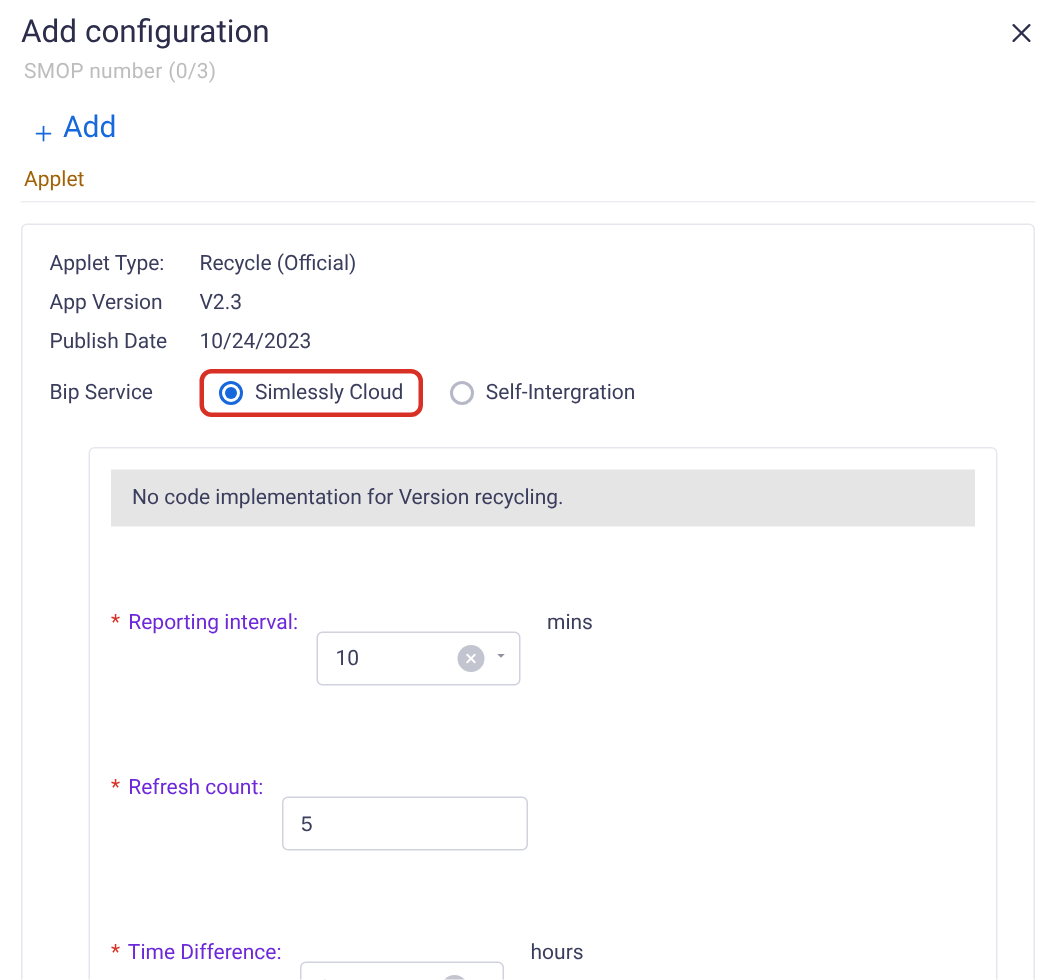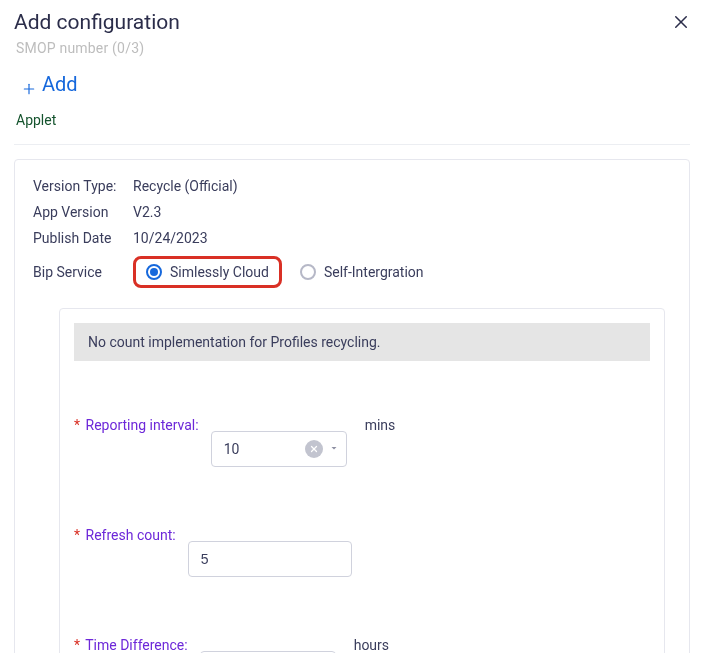--- a/index.html
+++ b/index.html
@@ -22,21 +22,21 @@
     .cutoff-row {
       color: #bdbdbd; font-size: 14px; margin: 6px 0 10px 2px;
       letter-spacing: .2px;
     }
     .add-btn {
       display: inline-flex; align-items: center; gap: 6px;
       color: #1668dc; cursor: pointer; margin: 6px 8px 16px 8px;
       font-size: 20px;
     }
     .plus { width: 14px; height: 14px; }
-    .section-label { color: #14532d; margin: 0 0 16px 2px; }
+    .section-label { color: #a16207; margin: 0 0 6px 2px; }
     hr.sep { border: none; border-top: 1px solid #eceef2; margin-bottom: 14px; }
     .panel {
       border: 1px solid #e6e7ee; border-radius: 4px;
       padding: 18px 18px 28px 18px; margin: 0 0 18px 0;
     }
     .kv-row { display: flex; align-items: center; margin-bottom: 10px; gap: 10px; }
     .kv-row .fld { width: 90px; color: #3a3d5c; }
     .kv-row .val { color: #3a3d5c; }
     .radio-group { display: flex; align-items: center; gap: 8px; }
     .radio {
@@ -123,21 +123,21 @@
         </svg>
     </span>
     <span>Add</span>
   </div>
 
   <div class="section-label">Applet</div>
   <hr class="sep">
 
   <div class="panel">
     <div class="kv-row">
-      <span class="fld">Version Type:</span>
+      <span class="fld">Applet Type:</span>
       <span class="val">Recycle (Official)</span>
     </div>
     <div class="kv-row">
       <span class="fld">App Version</span>
       <span class="val">V2.3</span>
     </div>
     <div class="kv-row">
       <span class="fld">Publish Date</span>
       <span class="val">10/24/2023</span>
     </div>
@@ -151,21 +151,21 @@
           </span>
         </span>
         <span class="radio">
           <span class="dot"></span>
           <span>Self-Intergration</span>
         </span>
       </div>
     </div>
 
     <div class="inner-panel">
-      <div class="banner">No count implementation for Profiles recycling.</div>
+      <div class="banner">No code implementation for Version recycling.</div>
 
       <div class="form-row">
         <span><span class="req">*</span> <span class="lbl">Reporting interval:</span></span>
         <div class="select-box">
           <span class="sval">10</span>
           <span class="tools">
             <span class="clear-circle">
               <svg viewBox="0 0 24 24" fill="none" stroke="currentColor" stroke-width="3" stroke-linecap="round">
                   <line x1="6" y1="6" x2="18" y2="18"></line>
                   <line x1="18" y1="6" x2="6" y2="18"></line>

